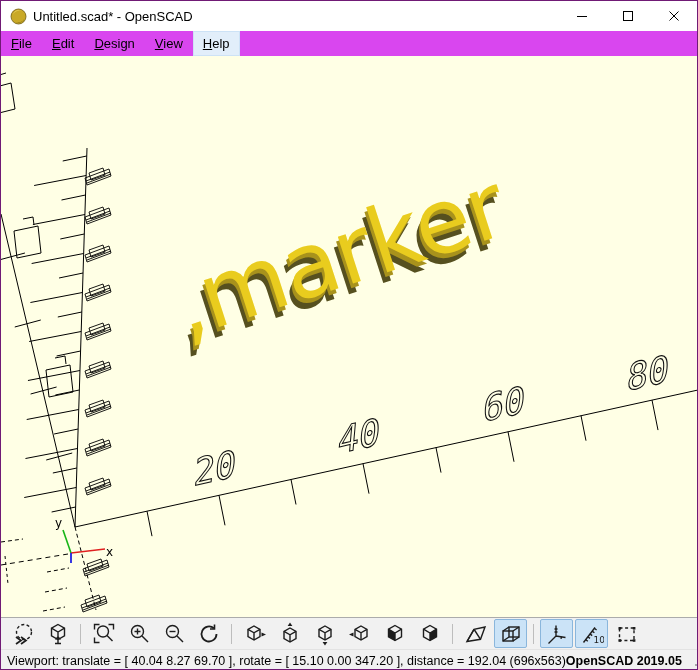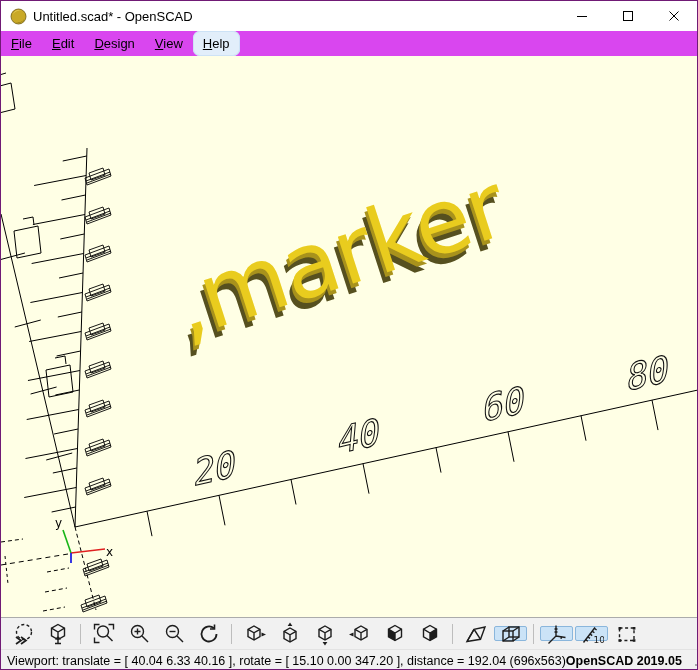--- a/index.html
+++ b/index.html
@@ -10,28 +10,28 @@
   }
   
   .titlebar{height:30px;display:flex;align-items:center;background:#ffffff;flex:0 0 auto;}
   .app-icon{margin:0 6px 0 9px;flex:0 0 auto;}
   .title-text{font-size:13px;white-space:nowrap;}
   .win-controls{margin-left:auto;display:flex;height:100%;}
   .win-btn{width:46px;height:100%;display:flex;align-items:center;justify-content:center;background:transparent;border:none;padding:0;}
   
   .menubar{height:25px;display:flex;align-items:stretch;background:#d946ef;font-size:13px;flex:0 0 auto;}
   .menu-item{display:flex;align-items:center;padding:0 10px;cursor:default;}
-  .menu-item.active{background:#e2eefa;box-shadow:inset 0 0 0 1px #cde2f6;border-radius:7px;}
+  .menu-item.active{background:#e2eefa;box-shadow:inset 0 0 0 1px #cde2f6;}
   .menu-item u{text-decoration:underline;}
   
   .viewport{height:561px;background:#FFFFE5;flex:0 0 auto;position:relative;}
   .viewport svg{display:block;}
   
   .toolbar{height:31px;background:#f1f1f1;border-top:1px solid #ababab;display:flex;align-items:center;padding:0 4px;flex:0 0 auto;}
-  .tb-btn{width:33px;height:15px;display:flex;align-items:center;justify-content:center;background:transparent;border:1px solid transparent;border-radius:2px;padding:0;margin:0 1px;}
+  .tb-btn{width:33px;height:29px;display:flex;align-items:center;justify-content:center;background:transparent;border:1px solid transparent;border-radius:2px;padding:0;margin:0 1px;}
   .tb-btn.active{background:#cbe3f7;border:1px solid #8ab6dc;}
   .tb-sep{width:1px;height:20px;background:#bdbdbd;margin:0 5px;}
   .tb-btn svg{stroke:#1d1d1d;fill:none;stroke-width:1.4;}
   
   .statusbar{height:21px;background:#f1f1f1;border-top:1px solid #e3e3e3;display:flex;align-items:center;font-size:12.5px;padding:0 3px 0 6px;flex:0 0 auto;}
   .status-left{white-space:nowrap;}
   .status-right{margin-left:auto;display:flex;align-items:center;gap:12px;white-space:nowrap;font-weight:bold;}
 </style>
 </head>
 <body>
@@ -308,21 +308,21 @@
         <rect x="4.5" y="6" width="14.5" height="12.5" stroke-dasharray="3 2.6"></rect>
         <rect x="3.5" y="5" width="2.6" height="2.6" fill="#1d1d1d" stroke="none"></rect>
         <rect x="17.8" y="5" width="2.6" height="2.6" fill="#1d1d1d" stroke="none"></rect>
         <rect x="3.5" y="17.2" width="2.6" height="2.6" fill="#1d1d1d" stroke="none"></rect>
         <rect x="17.8" y="17.2" width="2.6" height="2.6" fill="#1d1d1d" stroke="none"></rect>
       </svg>
     </button>
   </div>
 
   <div class="statusbar">
-    <span class="status-left">Viewport: translate = [ 40.04 6.33 40.16 ], rotate = [ 15.10 0.00 347.20 ], distance = 192.04 (696x563)</span>
+    <span class="status-left">Viewport: translate = [ 40.04 8.27 69.70 ], rotate = [ 15.10 0.00 347.20 ], distance = 192.04 (696x563)</span>
     <span class="status-right">
       <span>OpenSCAD 2019.05</span>
       <svg width="10" height="10" viewBox="0 0 10 10">
         <g fill="#a9a9a9">
             <rect x="7" y="1" width="2" height="2"></rect>
             <rect x="7" y="4.5" width="2" height="2"></rect>
             <rect x="4" y="4.5" width="2" height="2"></rect>
             <rect x="7" y="8" width="2" height="2"></rect>
             <rect x="4" y="8" width="2" height="2"></rect>
             <rect x="1" y="8" width="2" height="2"></rect>

